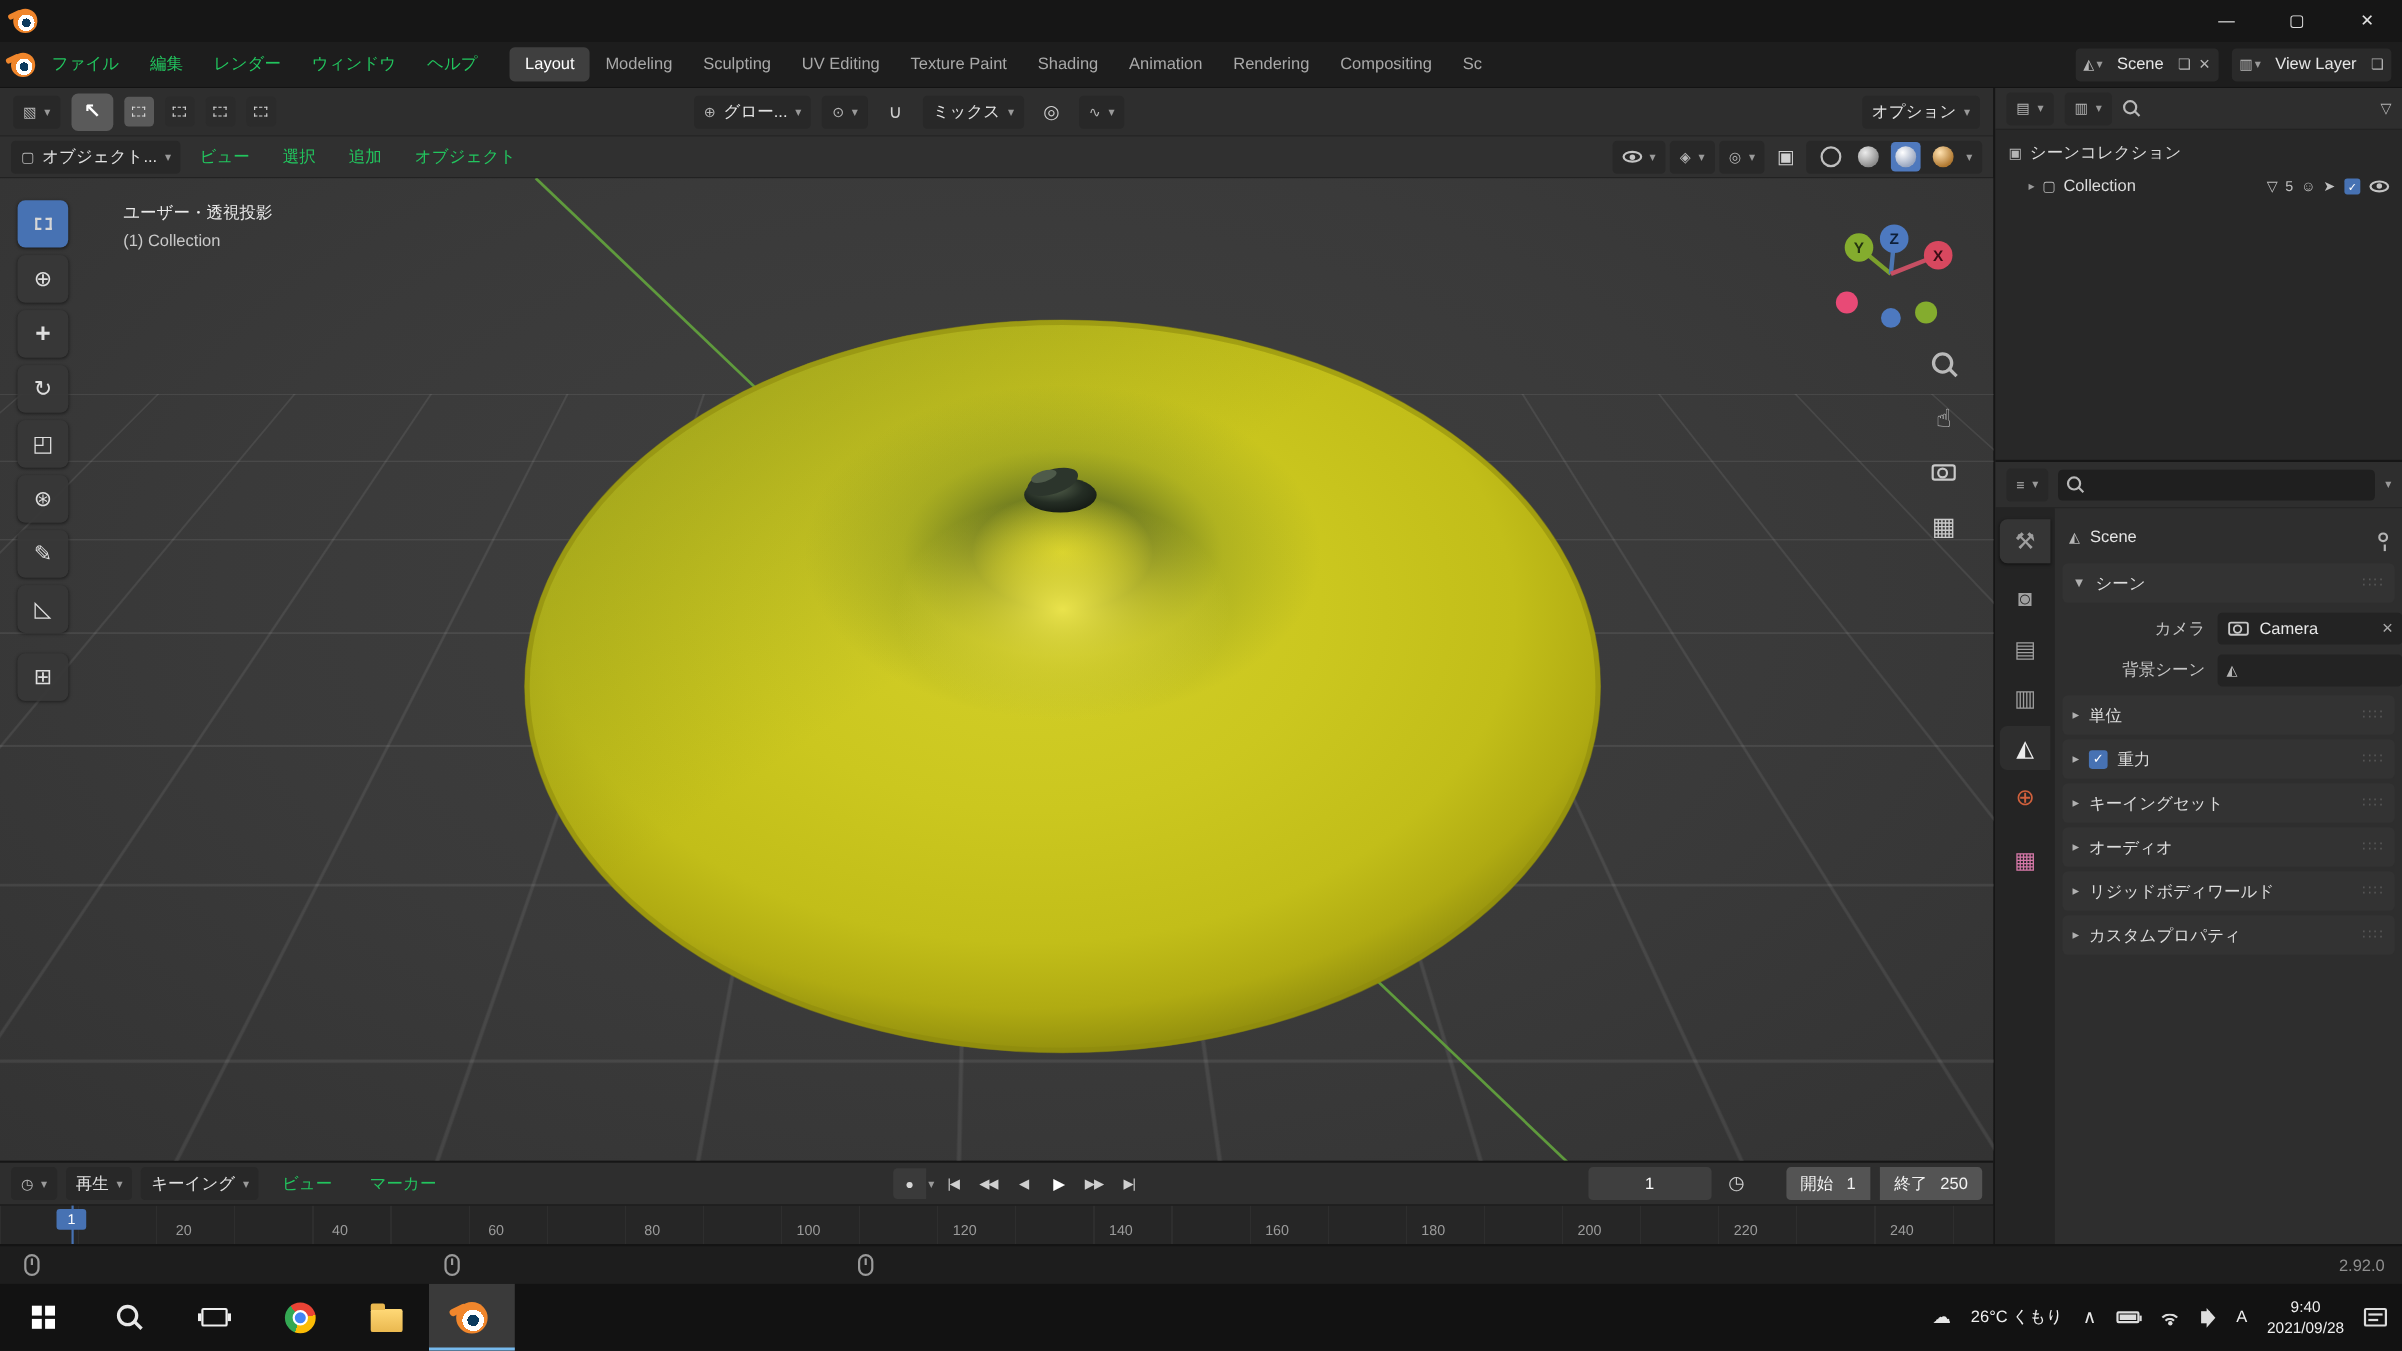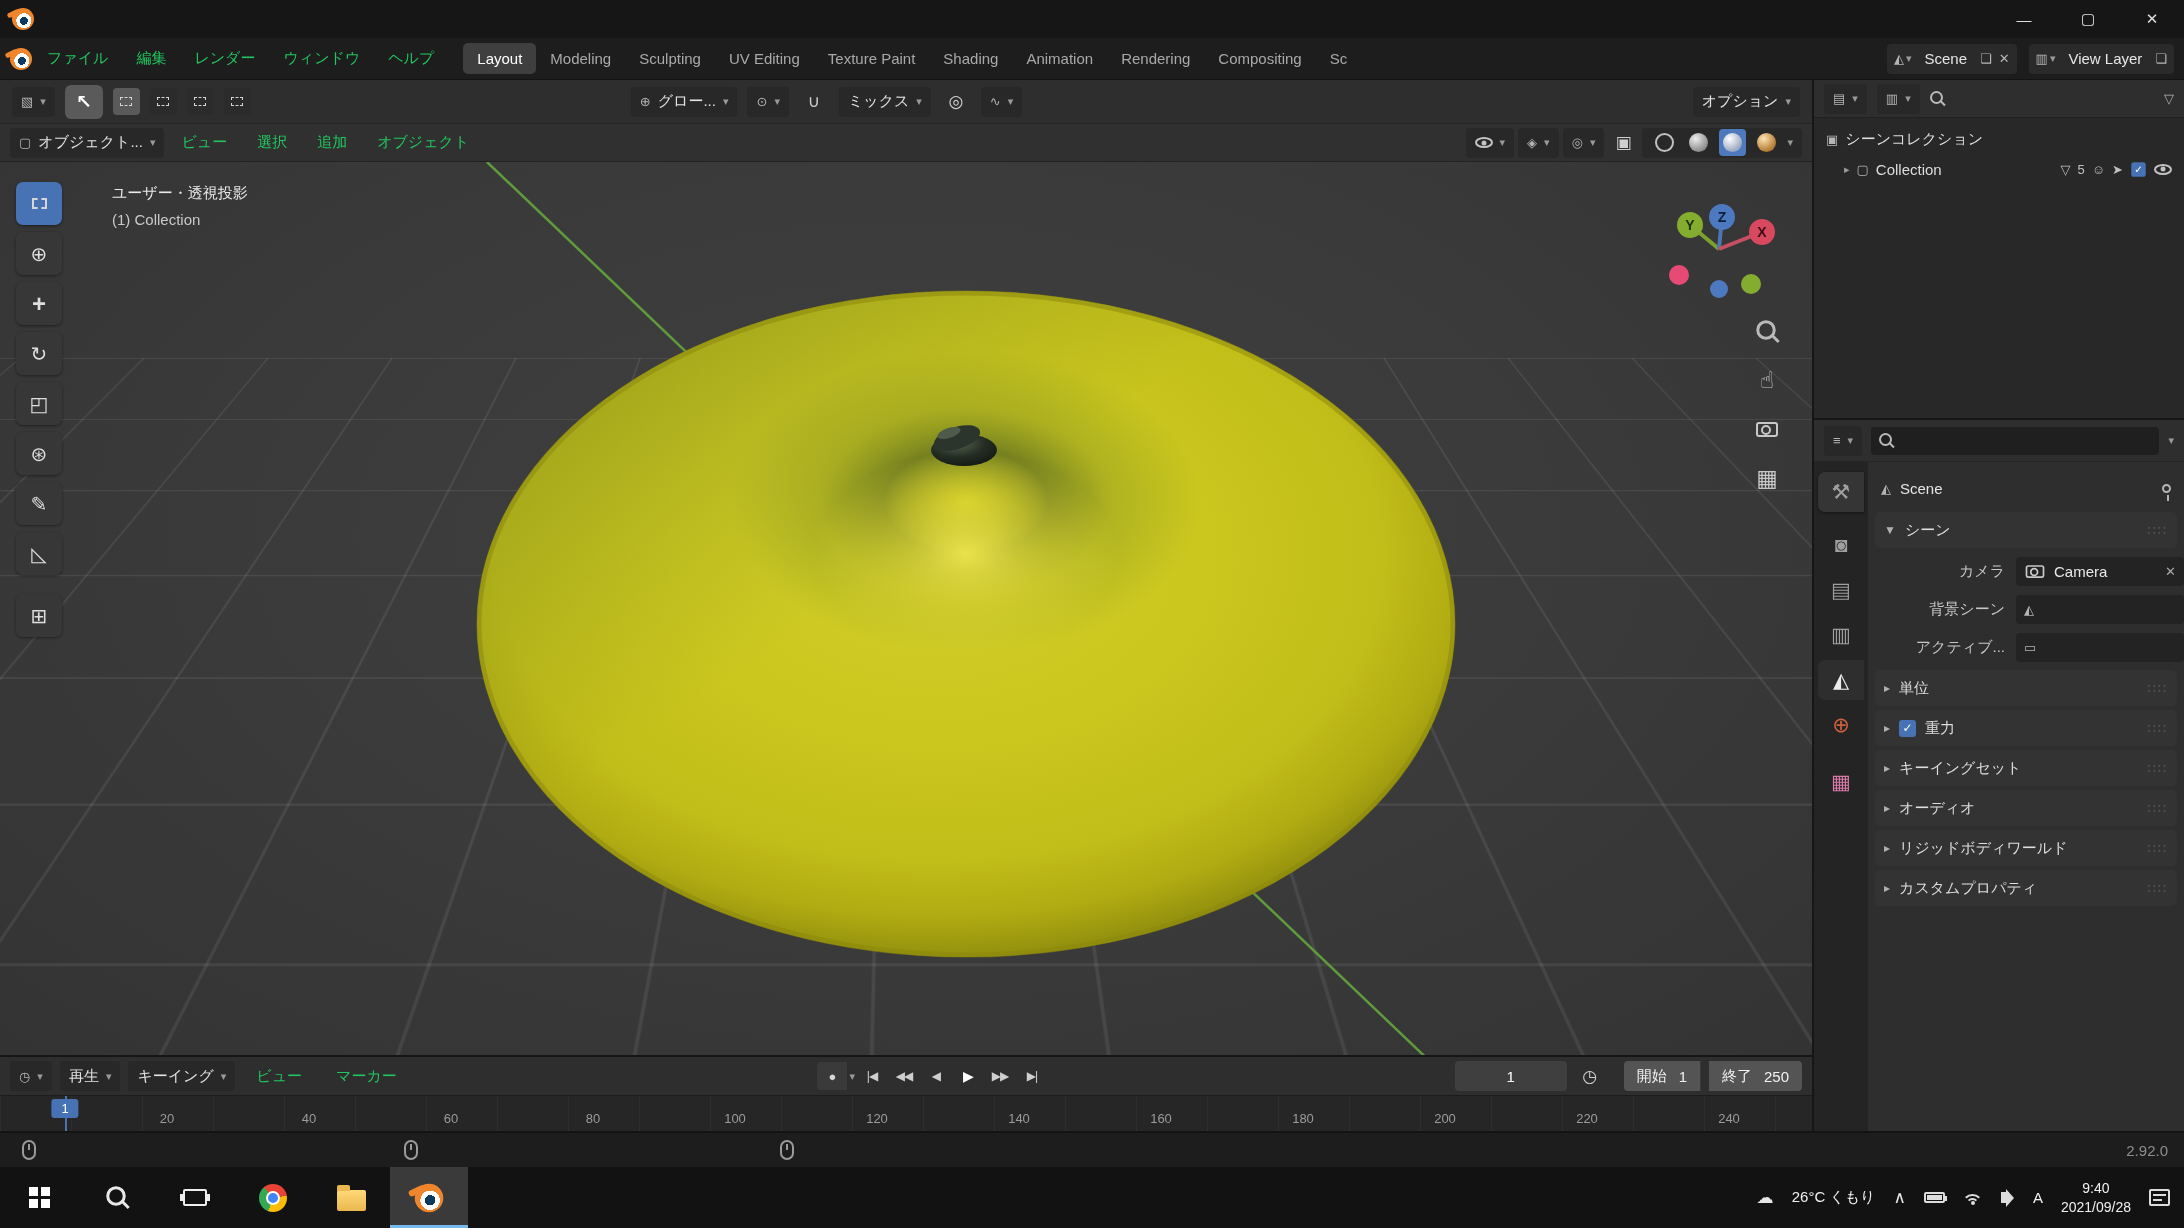--- a/index.html
+++ b/index.html
@@ -91,21 +91,21 @@
   .sphwrap.active{background:#4f79bd}
 
   
   .tl-h{height:40px;background:#2e2e2e;border-top:2px solid #161616;display:flex;align-items:center;gap:8px;padding:0 10px;font-size:15px;flex:none}
   .transport{display:flex;align-items:center;gap:2px;margin:0 auto}
   .tbtn{min-width:30px;height:28px;display:flex;align-items:center;justify-content:center;color:#cfcfcf;font-size:12px;letter-spacing:-1px}
   .tbtn.play{color:#ffffff;font-size:14px}
   .recbtn{width:30px;height:28px;display:flex;align-items:center;justify-content:center;color:#d6d6d6;font-size:13px;background:#3a3a3a;border-radius:4px 0 0 4px}
   .frame-field{width:112px;height:30px;background:#3f3f3f;border-radius:4px;display:flex;align-items:center;justify-content:center;color:#fff;font-size:15px}
   .range-field{height:30px;background:#545454;display:flex;align-items:center;padding:0 13px;gap:12px;color:#f2f2f2;font-size:15px}
-  .range-field.start{border-radius:4px 0 0 4px;margin-left:11px;border-right:1px solid #3a3a3a}
+  .range-field.start{border-radius:4px 0 0 4px;margin-left:22px;border-right:1px solid #3a3a3a}
   .range-field.end{border-radius:0 4px 4px 0}
   .ruler{height:36px;background:#262626;position:relative;border-top:1px solid #1c1c1c;font-size:13px;color:#9b9b9b;flex:none;
     background-image:repeating-linear-gradient(90deg,#2e2e2e 0 1px,transparent 1px 71px)}
   .tick{position:absolute;bottom:5px;transform:translateX(-50%)}
   .playhead{position:absolute;left:65px;top:0;bottom:0;width:2px;background:#4772b3}
   .playhead-label{position:absolute;left:65px;top:3px;transform:translateX(-50%);background:#4772b3;color:#fff;font-size:13px;padding:2px 10px;border-radius:3px}
 
   
   .right{width:372px;flex:none;border-left:2px solid #161616;display:flex;flex-direction:column;background:#282828}
   .outliner{height:340px;flex:none;display:flex;flex-direction:column;border-bottom:2px solid #161616;background:#282828}
@@ -552,26 +552,20 @@
                 <span>Camera</span>
                 <span class="x">✕</span>
               </span>
             </div>
             <div class="prop-row">
               <span class="prop-label">背景シーン</span>
               <span class="prop-field">
                 <span class="gly sm">◭</span>
               </span>
             </div>
-            <div class="prop-row">
-              <span class="prop-label">アクティブ...</span>
-              <span class="prop-field">
-                <span class="gly sm">▭</span>
-              </span>
-            </div>
             <div class="panel-h">
               <span class="tri">▸</span>
               <span>単位</span>
               <span class="grip">∷∷</span>
             </div>
             <div class="panel-h">
               <span class="tri">▸</span>
               <span class="cbx">✓</span>
               <span>重力</span>
               <span class="grip">∷∷</span>

